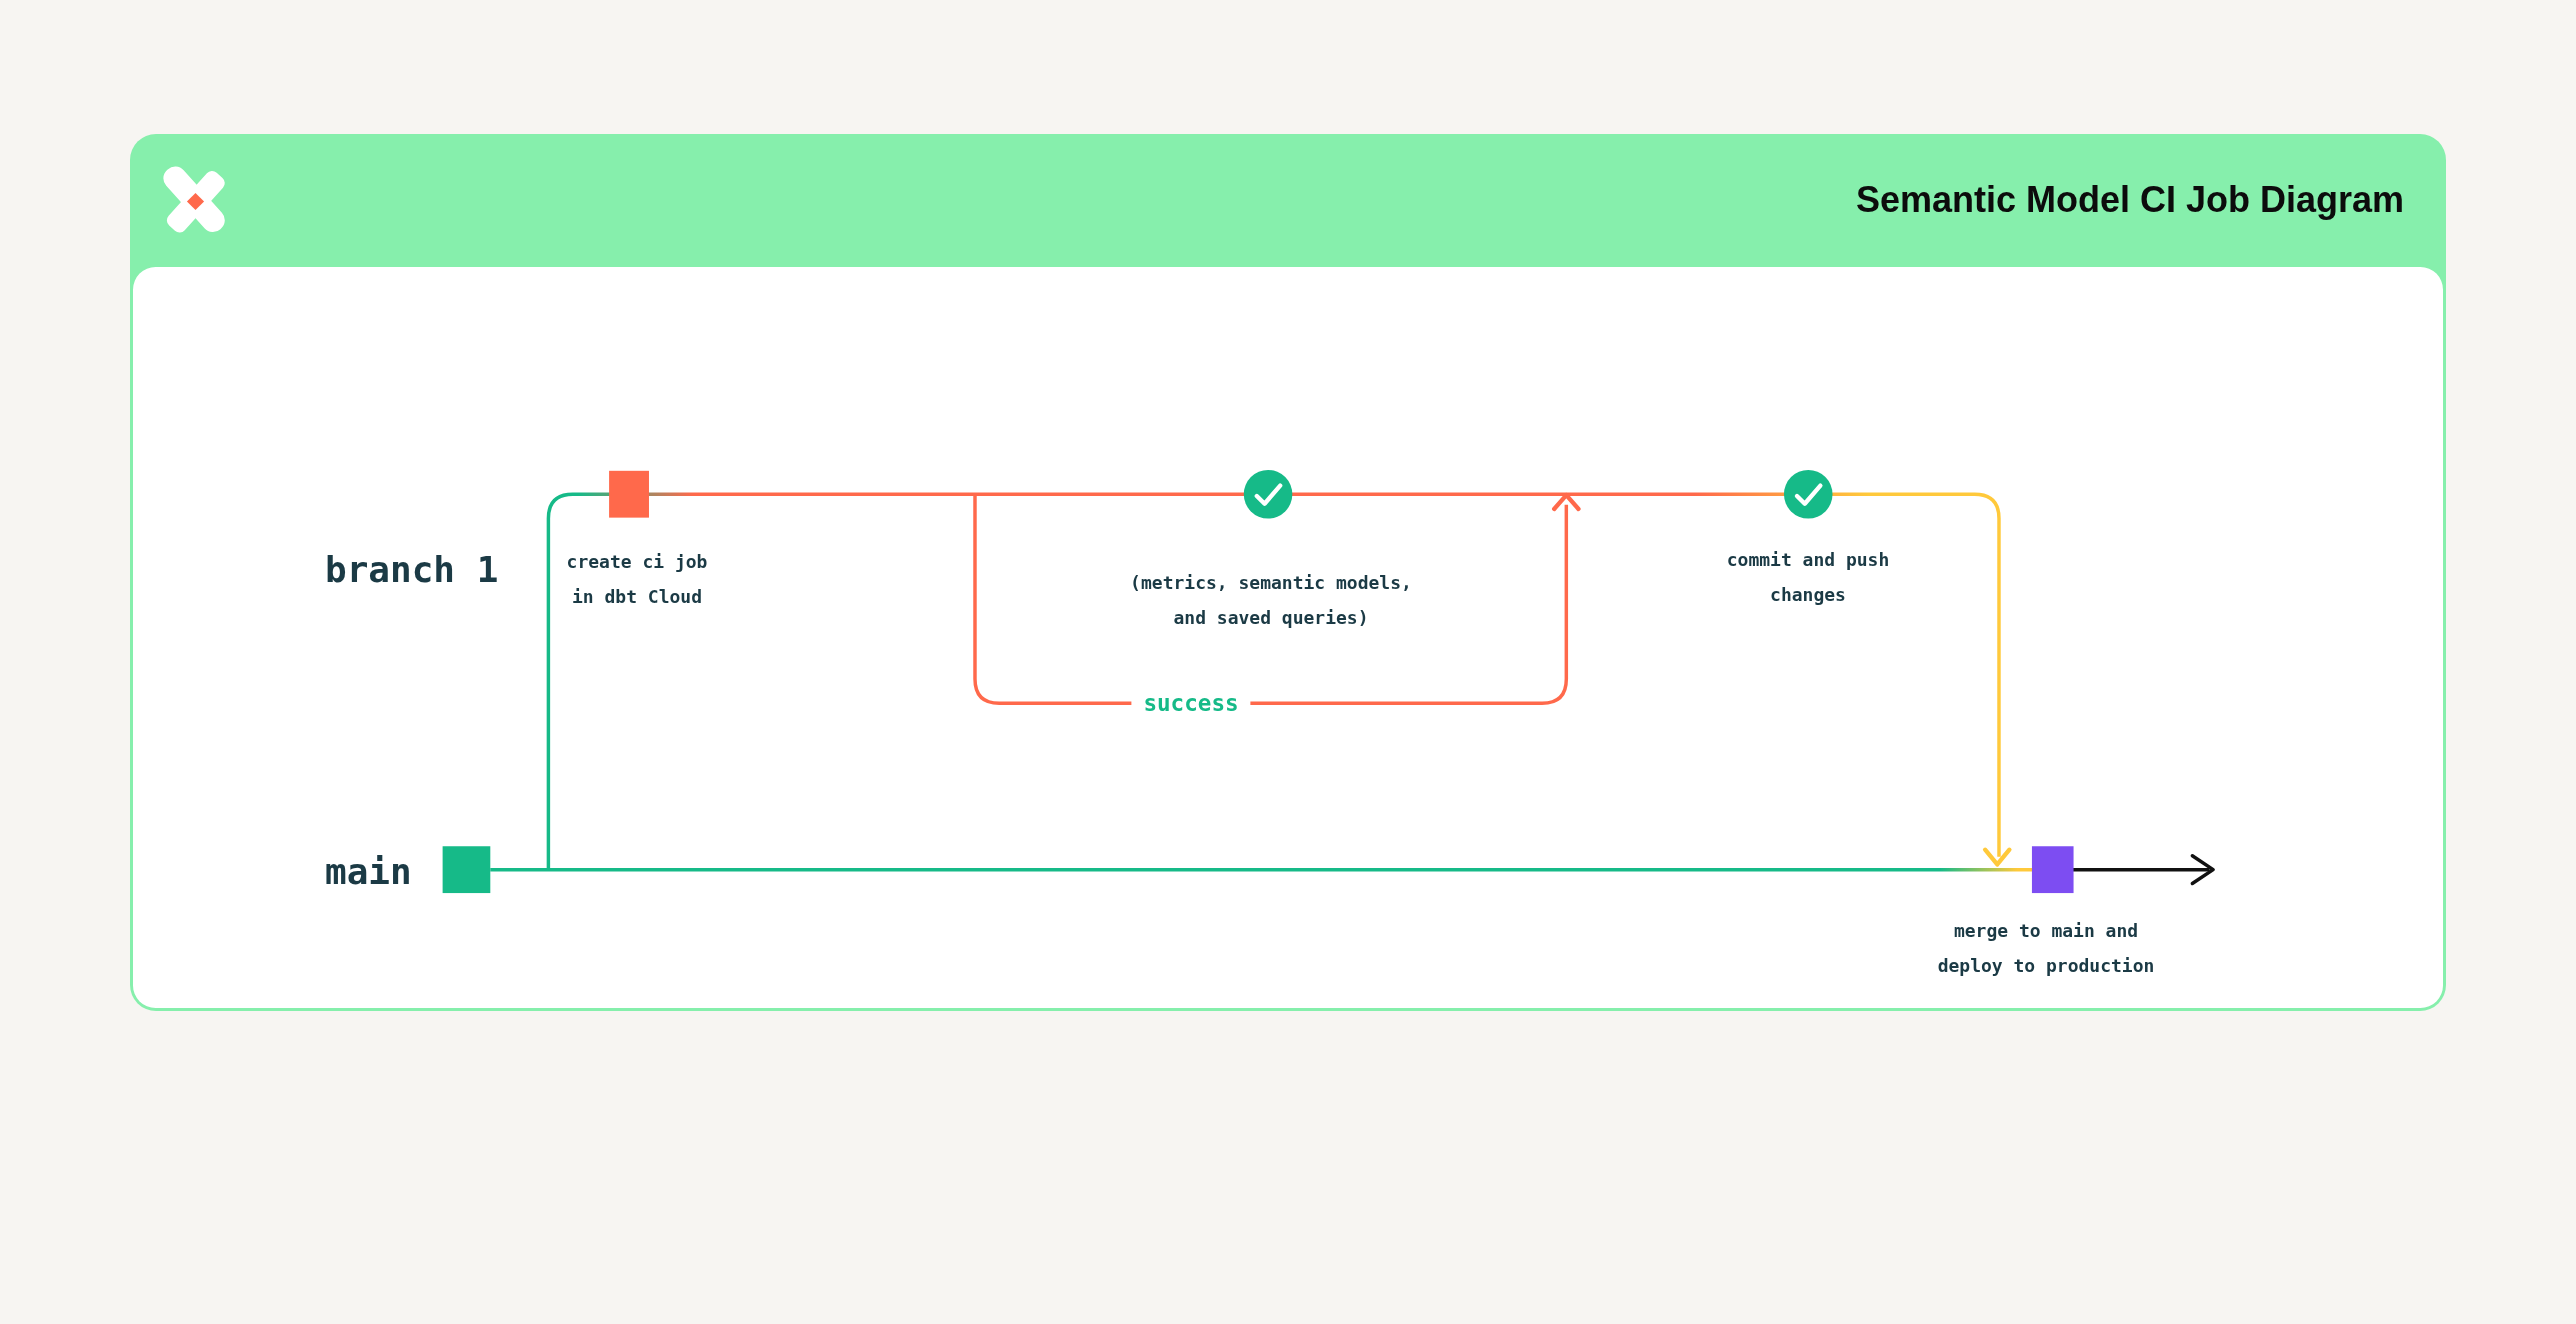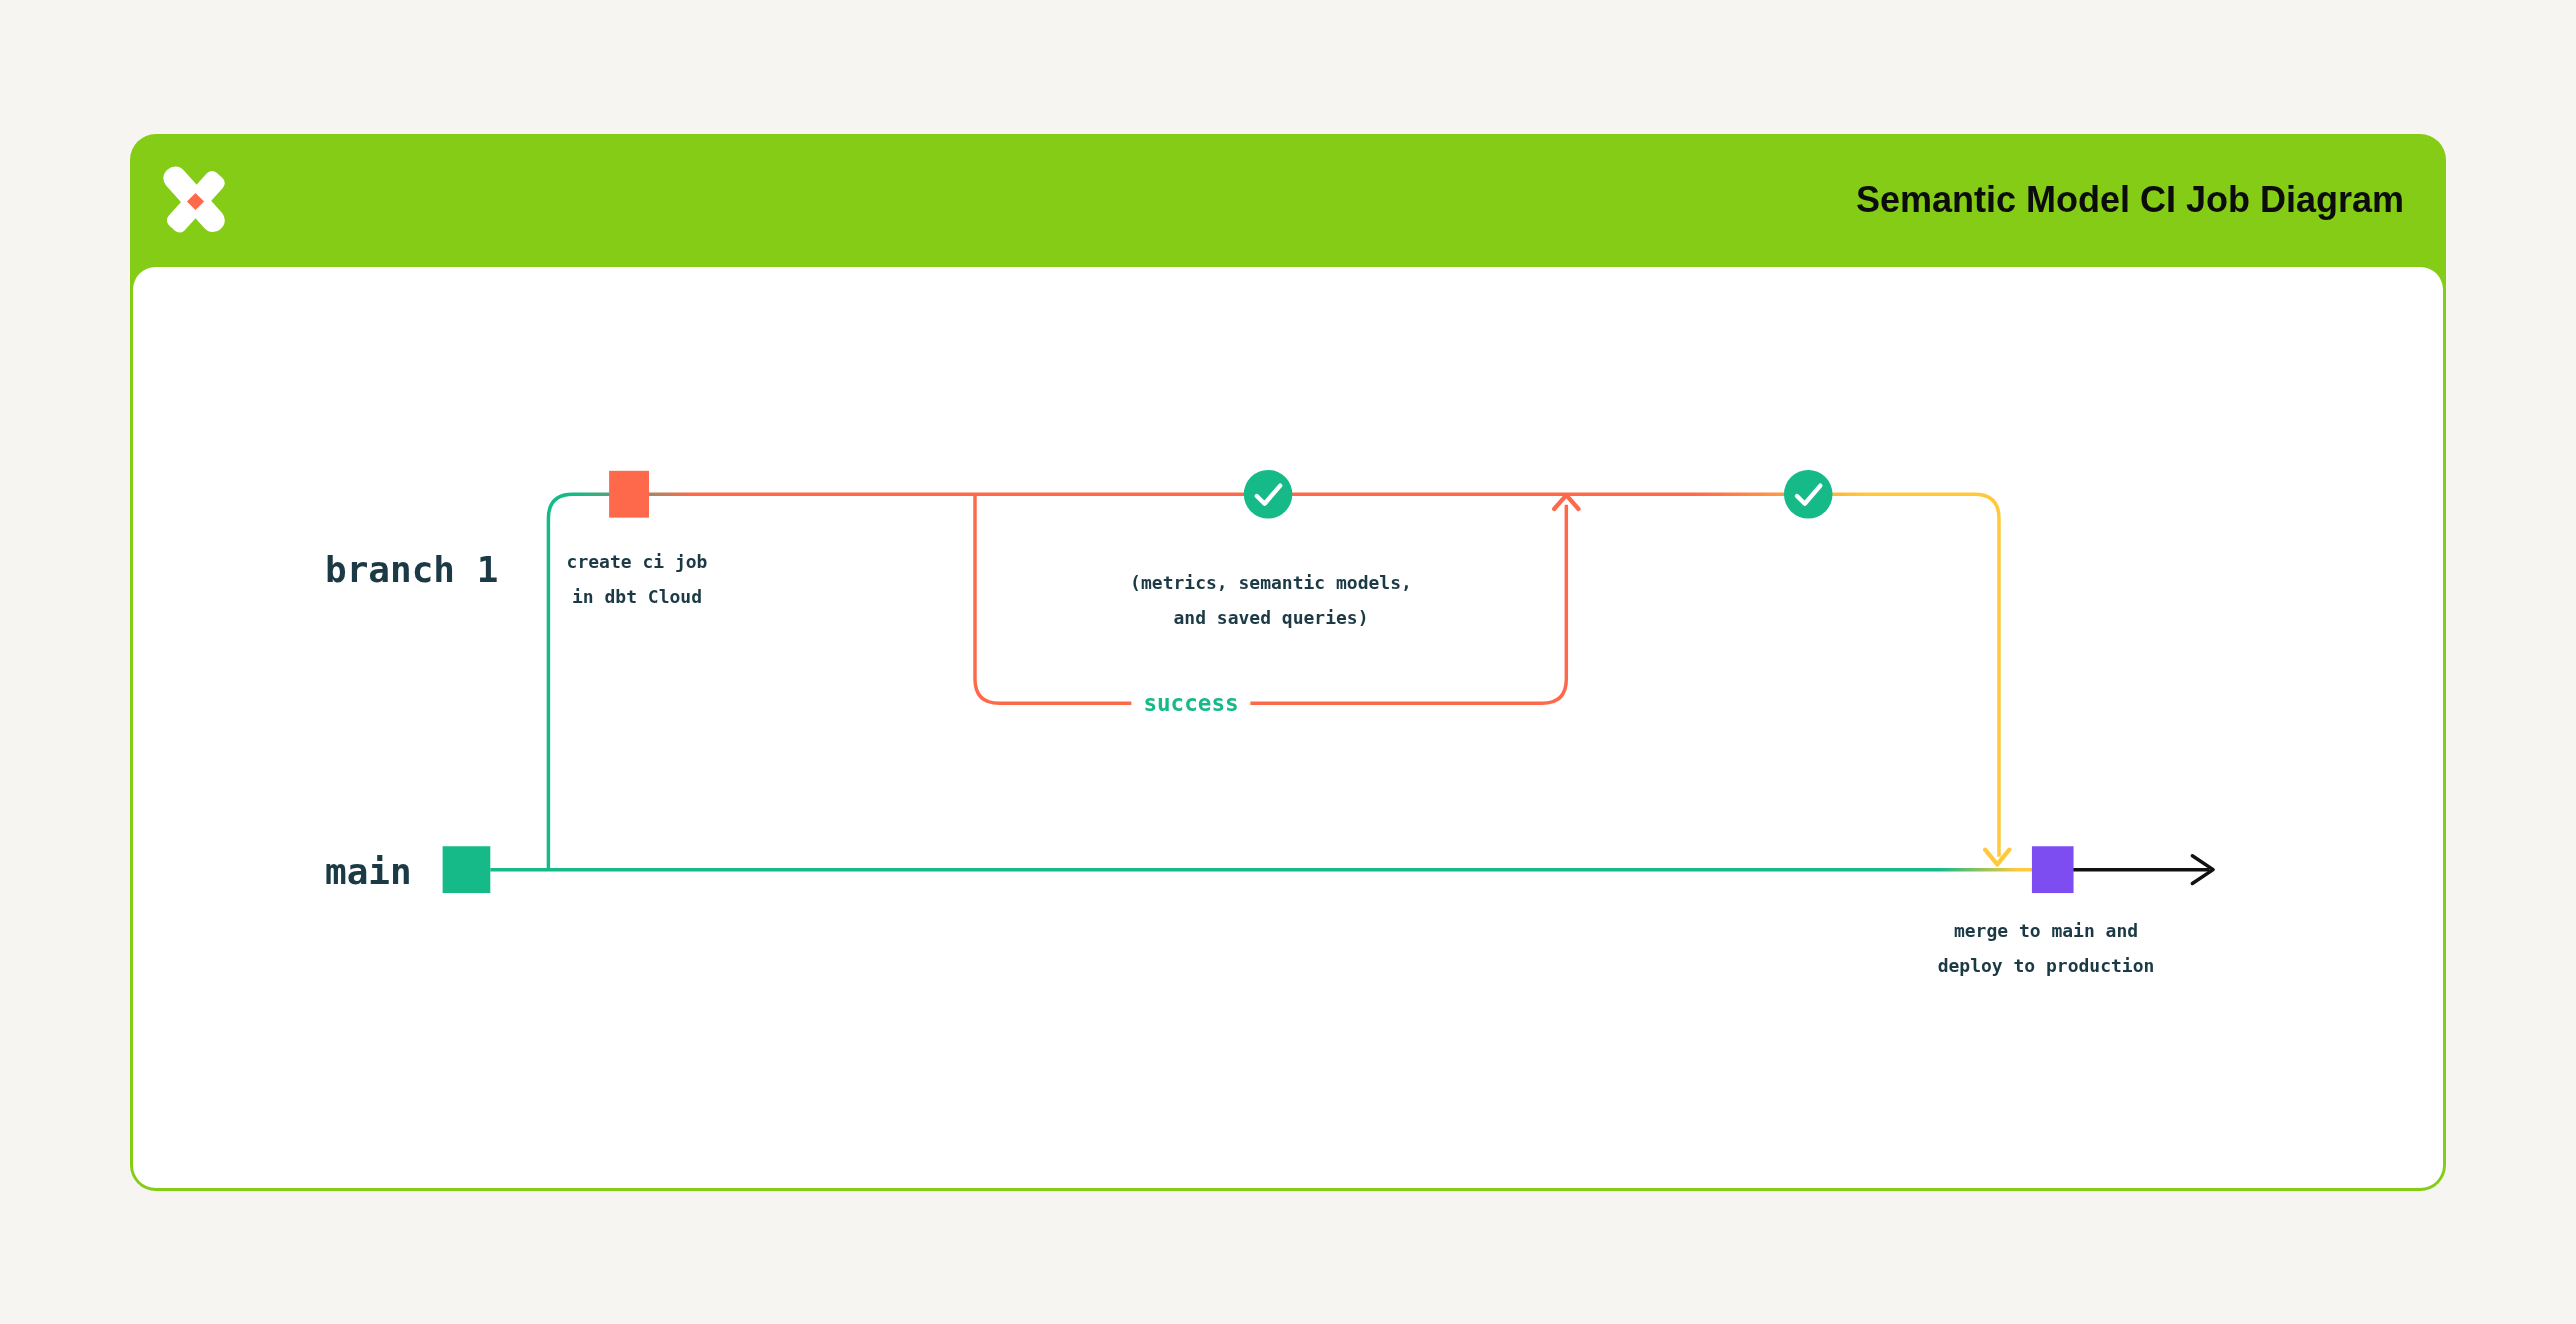--- a/index.html
+++ b/index.html
@@ -3,22 +3,22 @@
 <meta charset="utf-8">
 <style>
   html,body{margin:0;padding:0;}
   body{
     width:2576px;height:1324px;
     background:#F7F5F2;
     font-family:"DejaVu Sans Mono","Liberation Mono",monospace;
     position:relative;overflow:hidden;
   }
   .card{
-    position:absolute;left:130px;top:134px;width:2316px;height:1057px;
-    background:#84cc16;border-radius:26px;
+    position:absolute;left:130px;top:134px;width:2316px;height:877px;
+    background:#86efac;border-radius:26px;
   }
   .body-panel{
     position:absolute;left:2.6px;right:2.6px;top:133px;bottom:2.6px;
     background:#ffffff;border-radius:22.6px;
   }
   .header{
     position:absolute;left:0;top:0;right:0;height:133px;
   }
   .logo{
     position:absolute;left:29.5px;top:29.5px;width:71px;height:75px;display:block;
@@ -109,20 +109,24 @@
   <div class="lbl node-lbl" style="left:637px;top:579px;">
     <div>create ci job</div>
     <div>in dbt Cloud</div>
   </div>
 
   <div class="lbl node-lbl" style="left:1271px;top:600px;">
     <div>(metrics, semantic models,</div>
     <div>and saved queries)</div>
   </div>
 
+  <div class="lbl node-lbl" style="left:1808px;top:577px;">
+    <div>commit and push</div>
+    <div>changes</div>
+  </div>
 
   <div class="lbl node-lbl" style="left:2036px;top:948px;margin-left:10px;">
     <div>merge to main and</div>
     <div>deploy to production</div>
   </div>
 
   <div class="lbl success-lbl" style="left:1191px;top:703px;text-align:right;">success</div>
 
 </div>
 

